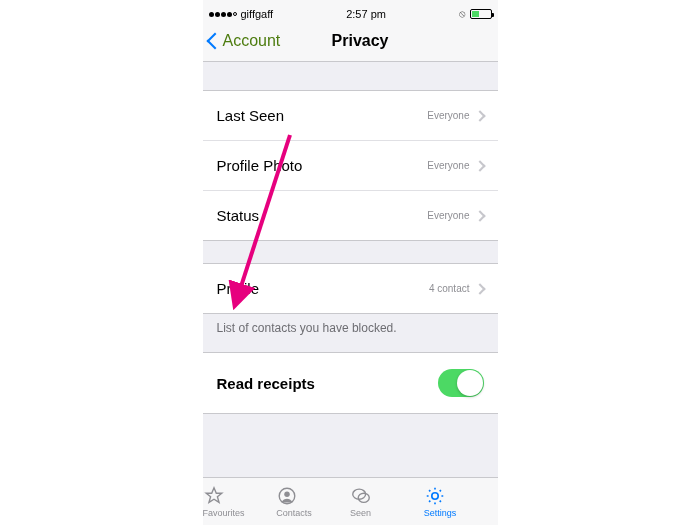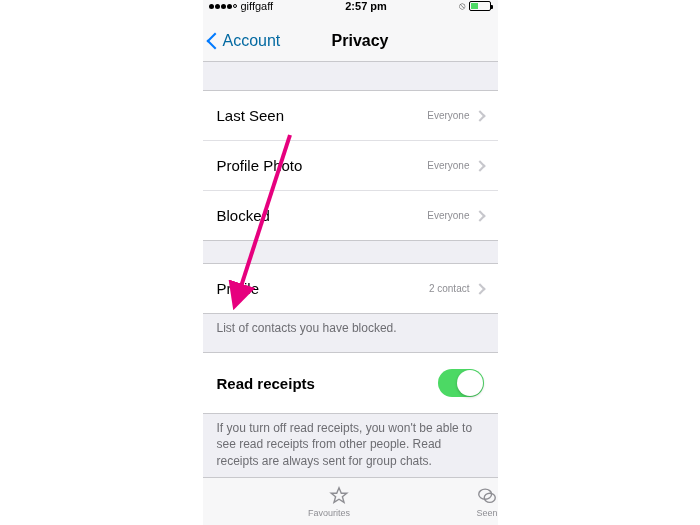--- a/index.html
+++ b/index.html
@@ -19,21 +19,21 @@
       display: flex;
       flex-direction: column;
       position: relative;
     }
 
     
     .statusbar {
       height: 20px;
       background: #f7f7f8;
       display: flex;
-      align-items: flex-start;
+      align-items: flex-end;
       padding: 0 6px;
       font-size: 11px;
       color: #000;
       justify-content: space-between;
     }
     .statusbar .left, .statusbar .right {
       display: flex;
       align-items: center;
       gap: 4px;
     }
@@ -55,21 +55,21 @@
       height: 42px;
       background: #f7f7f8;
       border-bottom: 0.5px solid #c8c8cc;
       display: flex;
       align-items: center;
       justify-content: center;
       position: relative;
     }
     .navbar .title { font-size: 16px; font-weight: 600; color:#000;margin-left:20px; }
     .navbar .back {
-      position: absolute; left: 6px; display: flex; align-items: center; color: #0369a1; font-size: 16px;
+      position: absolute; left: 6px; display: flex; align-items: center; color: #4d7c0f; font-size: 16px;
     }
     .chev-left {
       width: 12px; height: 12px; border-left: 2.5px solid #007aff; border-bottom: 2.5px solid #007aff;
       transform: rotate(45deg); margin-right: 2px;
     }
 
     
     .spacer { height: 28px; }
     .group { background: #fff; border-top: 0.5px solid #c8c8cc; border-bottom: 0.5px solid #c8c8cc; }
     .row {
@@ -101,21 +101,21 @@
 
     
     .tabbar {
       margin-top: auto;
       height: 48px;
       background: #f7f7f8;
       border-top: 0.5px solid #c8c8cc;
       display: flex;
     }
     .tab {
-      flex: 1; display: flex; flex-direction: column; align-items: flex-end; justify-content: center;
+      flex: 1; display: flex; flex-direction: column; align-items: flex-start; justify-content: center;
       font-size: 9px; color: #8e8e93; gap: 1px;
     }
     .tab.active { color: #007aff; }
     .tab svg { width: 22px; height: 22px; }
 
     
     .pointer-arrow {
       position: absolute;
       left: 22px; top: 130px;
       pointer-events: none;
@@ -130,21 +130,21 @@
     <div class="left">
       <span class="dots">
         <span class="dot"></span>
           <span class="dot"></span>
           <span class="dot"></span>
           <span class="dot"></span>
           <span class="dot empty"></span>
       </span>
       <span>giffgaff</span>
     </div>
-    <div style="font-weight:700;">2:57 pm</div>
+    <div style="font-weight:400;">2:57 pm</div>
     <div class="right">
       <span class="dnd-icon">⦸</span>
       <span class="battery-wrap">
         <span class="battery">
             <span class="fill"></span>
           </span>
       </span>
     </div>
   </div>
 
@@ -167,66 +167,80 @@
       </span>
     </div>
     <div class="row">
       <span class="label">Profile Photo</span>
       <span class="value">
         <span>Everyone</span>
         <span class="chev-right"></span>
       </span>
     </div>
     <div class="row">
-      <span class="label">Blocked</span>
+      <span class="label">Status</span>
       <span class="value">
         <span>Everyone</span>
         <span class="chev-right"></span>
       </span>
     </div>
   </div>
 
   <div class="spacer" style="height:22px"></div>
 
   <div class="group">
     <div class="row">
       <span class="label">Profile</span>
       <span class="value">
-        <span>2 contact</span>
+        <span>4 contact</span>
         <span class="chev-right"></span>
       </span>
     </div>
   </div>
   <div class="footer-text">List of contacts you have blocked.</div>
 
   <div style="height:10px"></div>
 
   <div class="group">
     <div class="row">
       <span class="label" style="font-weight:700">Read receipts</span>
       <span class="toggle">
         <span class="knob"></span>
       </span>
     </div>
   </div>
-  <div class="footer-text">If you turn off read receipts, you won't be able to see read receipts from other people. Read receipts are always sent for group chats.</div>
 
   <div class="tabbar">
     <div class="tab">
       <svg viewBox="0 0 24 24">
           <path fill="none" stroke="#8e8e93" stroke-width="1.5" d="M12 3l2.5 6h6l-4.8 3.8 1.8 6.2L12 15.5 6.5 19l1.8-6.2L3.5 9h6z"></path>
         </svg>
       <span>Favourites</span>
     </div>
     <div class="tab">
       <svg viewBox="0 0 24 24">
+          <circle cx="12" cy="12" r="8.5" fill="none" stroke="#8e8e93" stroke-width="1.5"></circle>
+          <circle cx="12" cy="10" r="3" fill="#8e8e93"></circle>
+          <path fill="#8e8e93" d="M6 19c1.2-3 4-4 6-4s4.8 1 6 4"></path>
+        </svg>
+      <span>Contacts</span>
+    </div>
+    <div class="tab">
+      <svg viewBox="0 0 24 24">
           <ellipse cx="10" cy="10" rx="7" ry="5.5" fill="none" stroke="#8e8e93" stroke-width="1.5"></ellipse>
           <ellipse cx="15" cy="14" rx="6" ry="5" fill="none" stroke="#8e8e93" stroke-width="1.5"></ellipse>
         </svg>
       <span>Seen</span>
+    </div>
+    <div class="tab active">
+      <svg viewBox="0 0 24 24">
+          <circle cx="12" cy="12" r="3.5" fill="none" stroke="#007aff" stroke-width="1.8"></circle>
+          <path fill="none" stroke="#007aff" stroke-width="1.8" d="M12 3v2M12 19v2M3 12h2M19 12h2M5.5 5.5l1.4 1.4M17.1 17.1l1.4 1.4M5.5 18.5l1.4-1.4M17.1 6.9l1.4-1.4"></path>
+        </svg>
+      <span>Settings</span>
     </div>
   </div>
 
   <svg class="pointer-arrow" width="80" height="185">
     <defs>
       <marker id="ah" viewBox="0 0 10 10" refX="8" refY="5" markerWidth="7" markerHeight="7" orient="auto">
         <path d="M0 0 L10 5 L0 10 z" fill="#e6007e"></path>
       </marker>
     </defs>
     <line x1="65" y1="5" x2="10" y2="175" stroke="#e6007e" stroke-width="4" marker-end="url(#ah)"></line>

